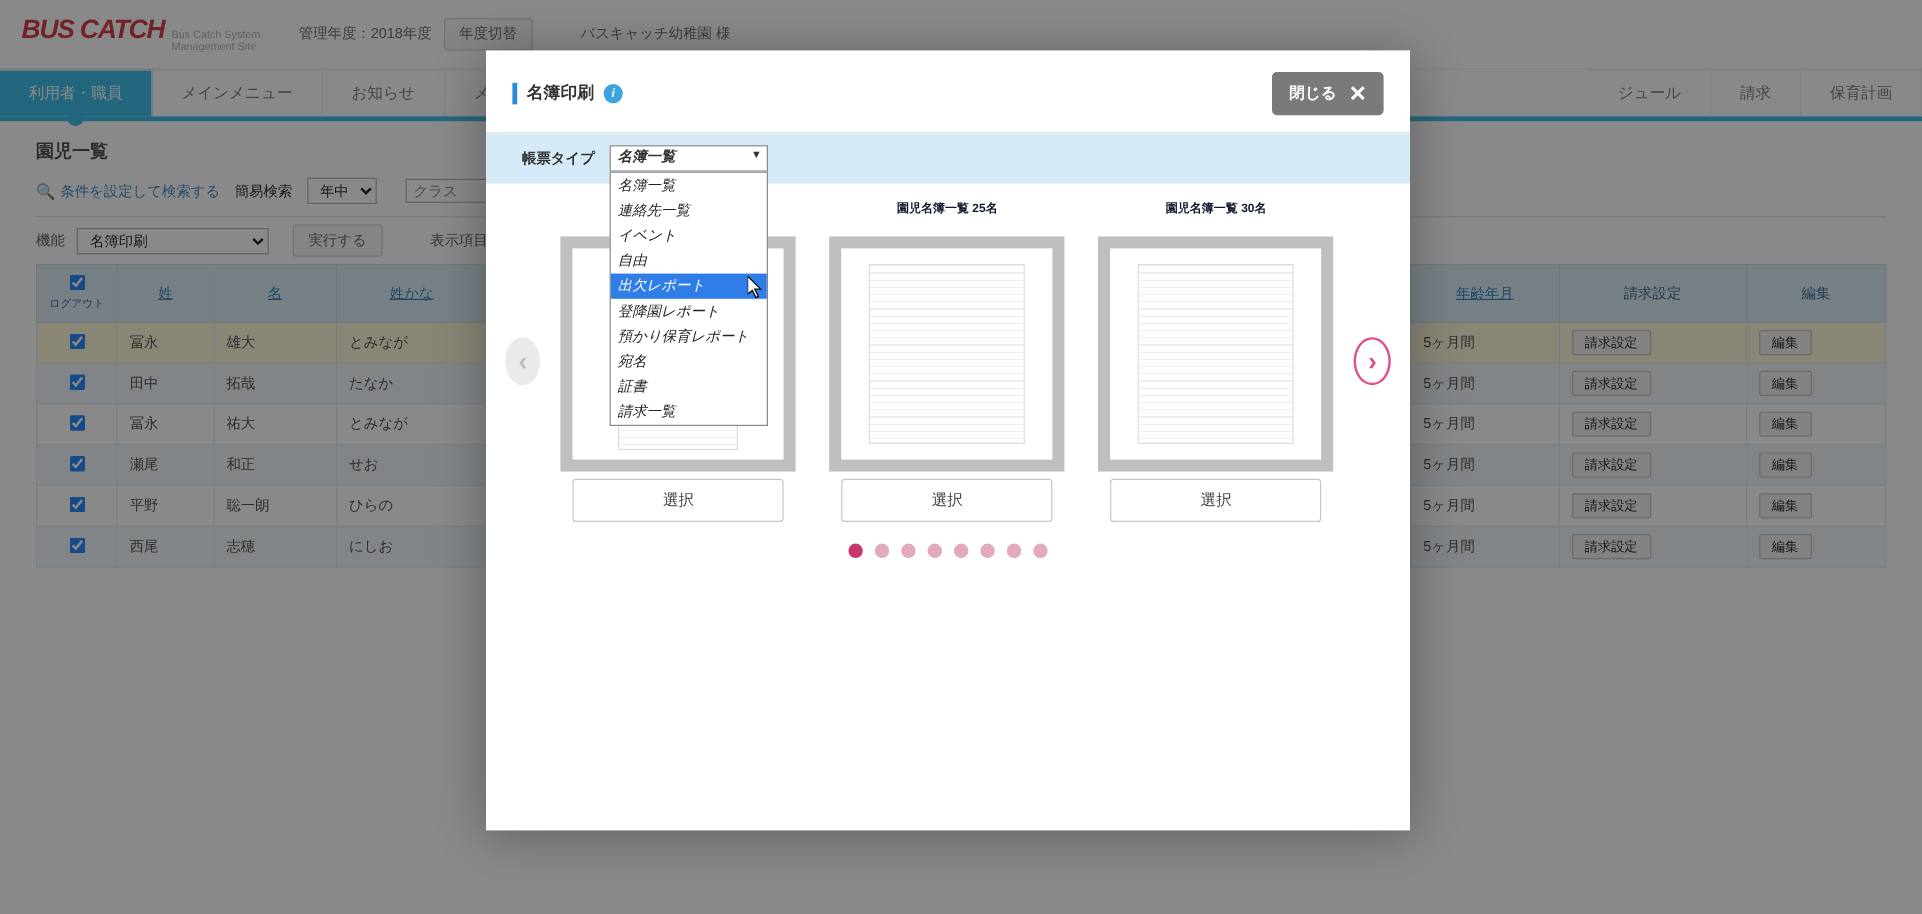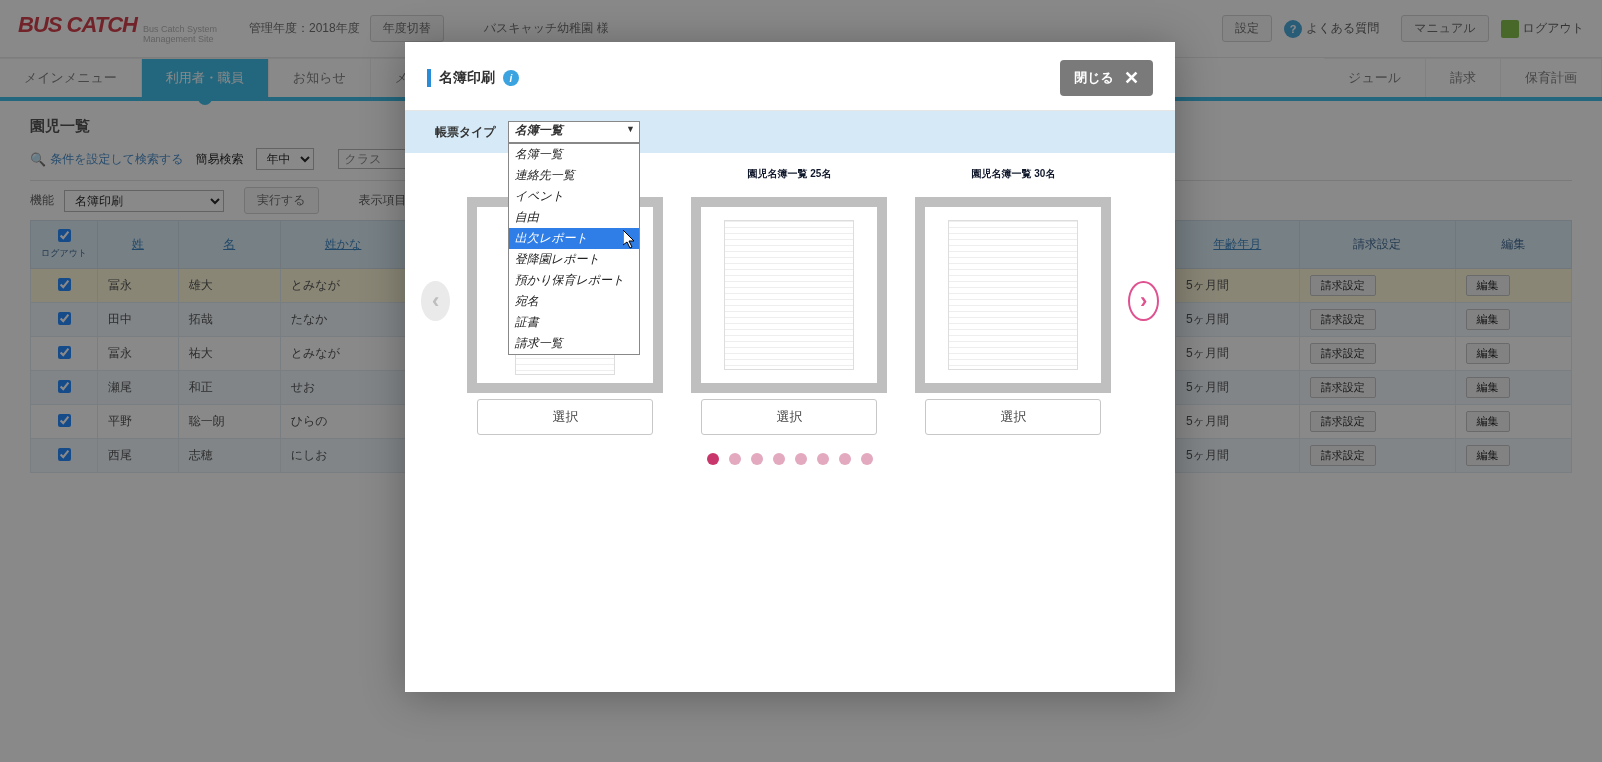--- a/index.html
+++ b/index.html
@@ -306,37 +306,25 @@
         <span>Bus Catch System</span><br>
         <span>Management Site</span>
       </span>
     </div>
     <div class="hdr-sep"></div>
     <span class="hdr-text">管理年度：</span>
     <span class="hdr-text">2018年度</span>
     <button class="hdr-btn">年度切替</button>
     <span class="hdr-text" style="margin-left:40px">バスキャッチ幼稚園 様</span>
 
-    <div class="hdr-right">
-      <button class="hdr-btn">設定</button>
-      <span class="hdr-icon-btn">
-        <span class="icon-q">?</span>
-        <span>よくある質問</span>
-      </span>
-      <button class="hdr-btn">マニュアル</button>
-      <span class="hdr-icon-btn">
-        <span class="icon-logout"></span>
-        <span>ログアウト</span>
-      </span>
-    </div>
   </div>
 
   <div class="nav-tabs">
+    <div class="nav-tab active">利用者・職員</div>
     <div class="nav-tab">メインメニュー</div>
-    <div class="nav-tab active">利用者・職員</div>
     <div class="nav-tab">お知らせ</div>
     <div class="nav-tab">メール</div>
     <div style="flex:1"></div>
     <div class="nav-tab">ジュール</div>
     <div class="nav-tab">請求</div>
     <div class="nav-tab">保育計画</div>
   </div>
 
   <div class="content-wrap">
     <div class="page-title">園児一覧</div>

